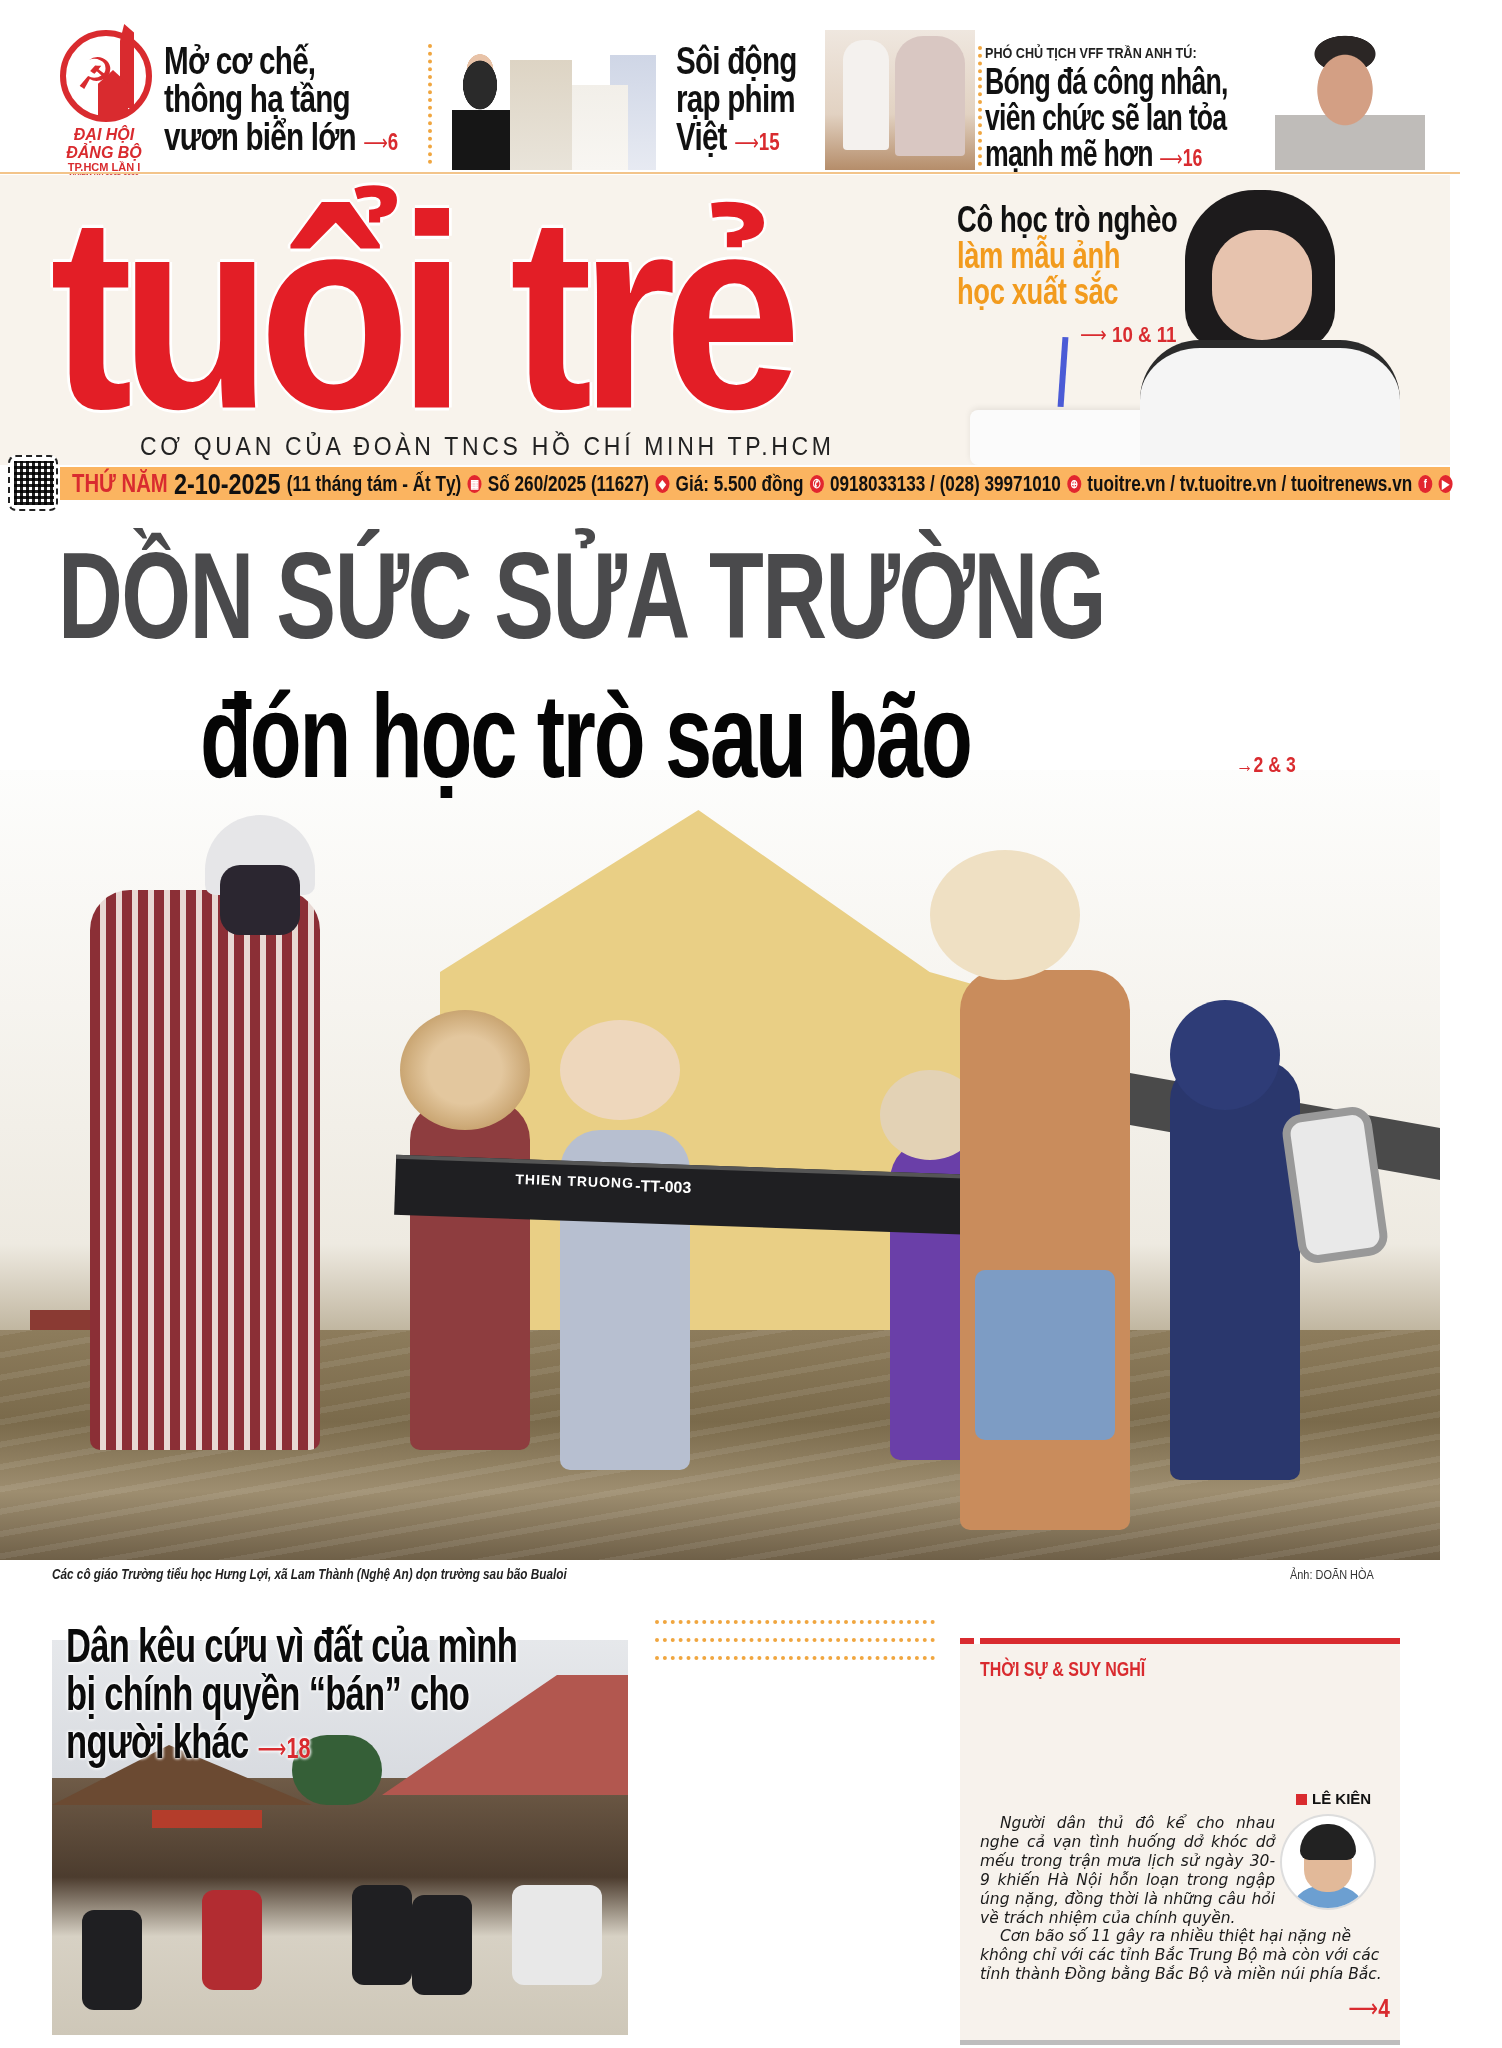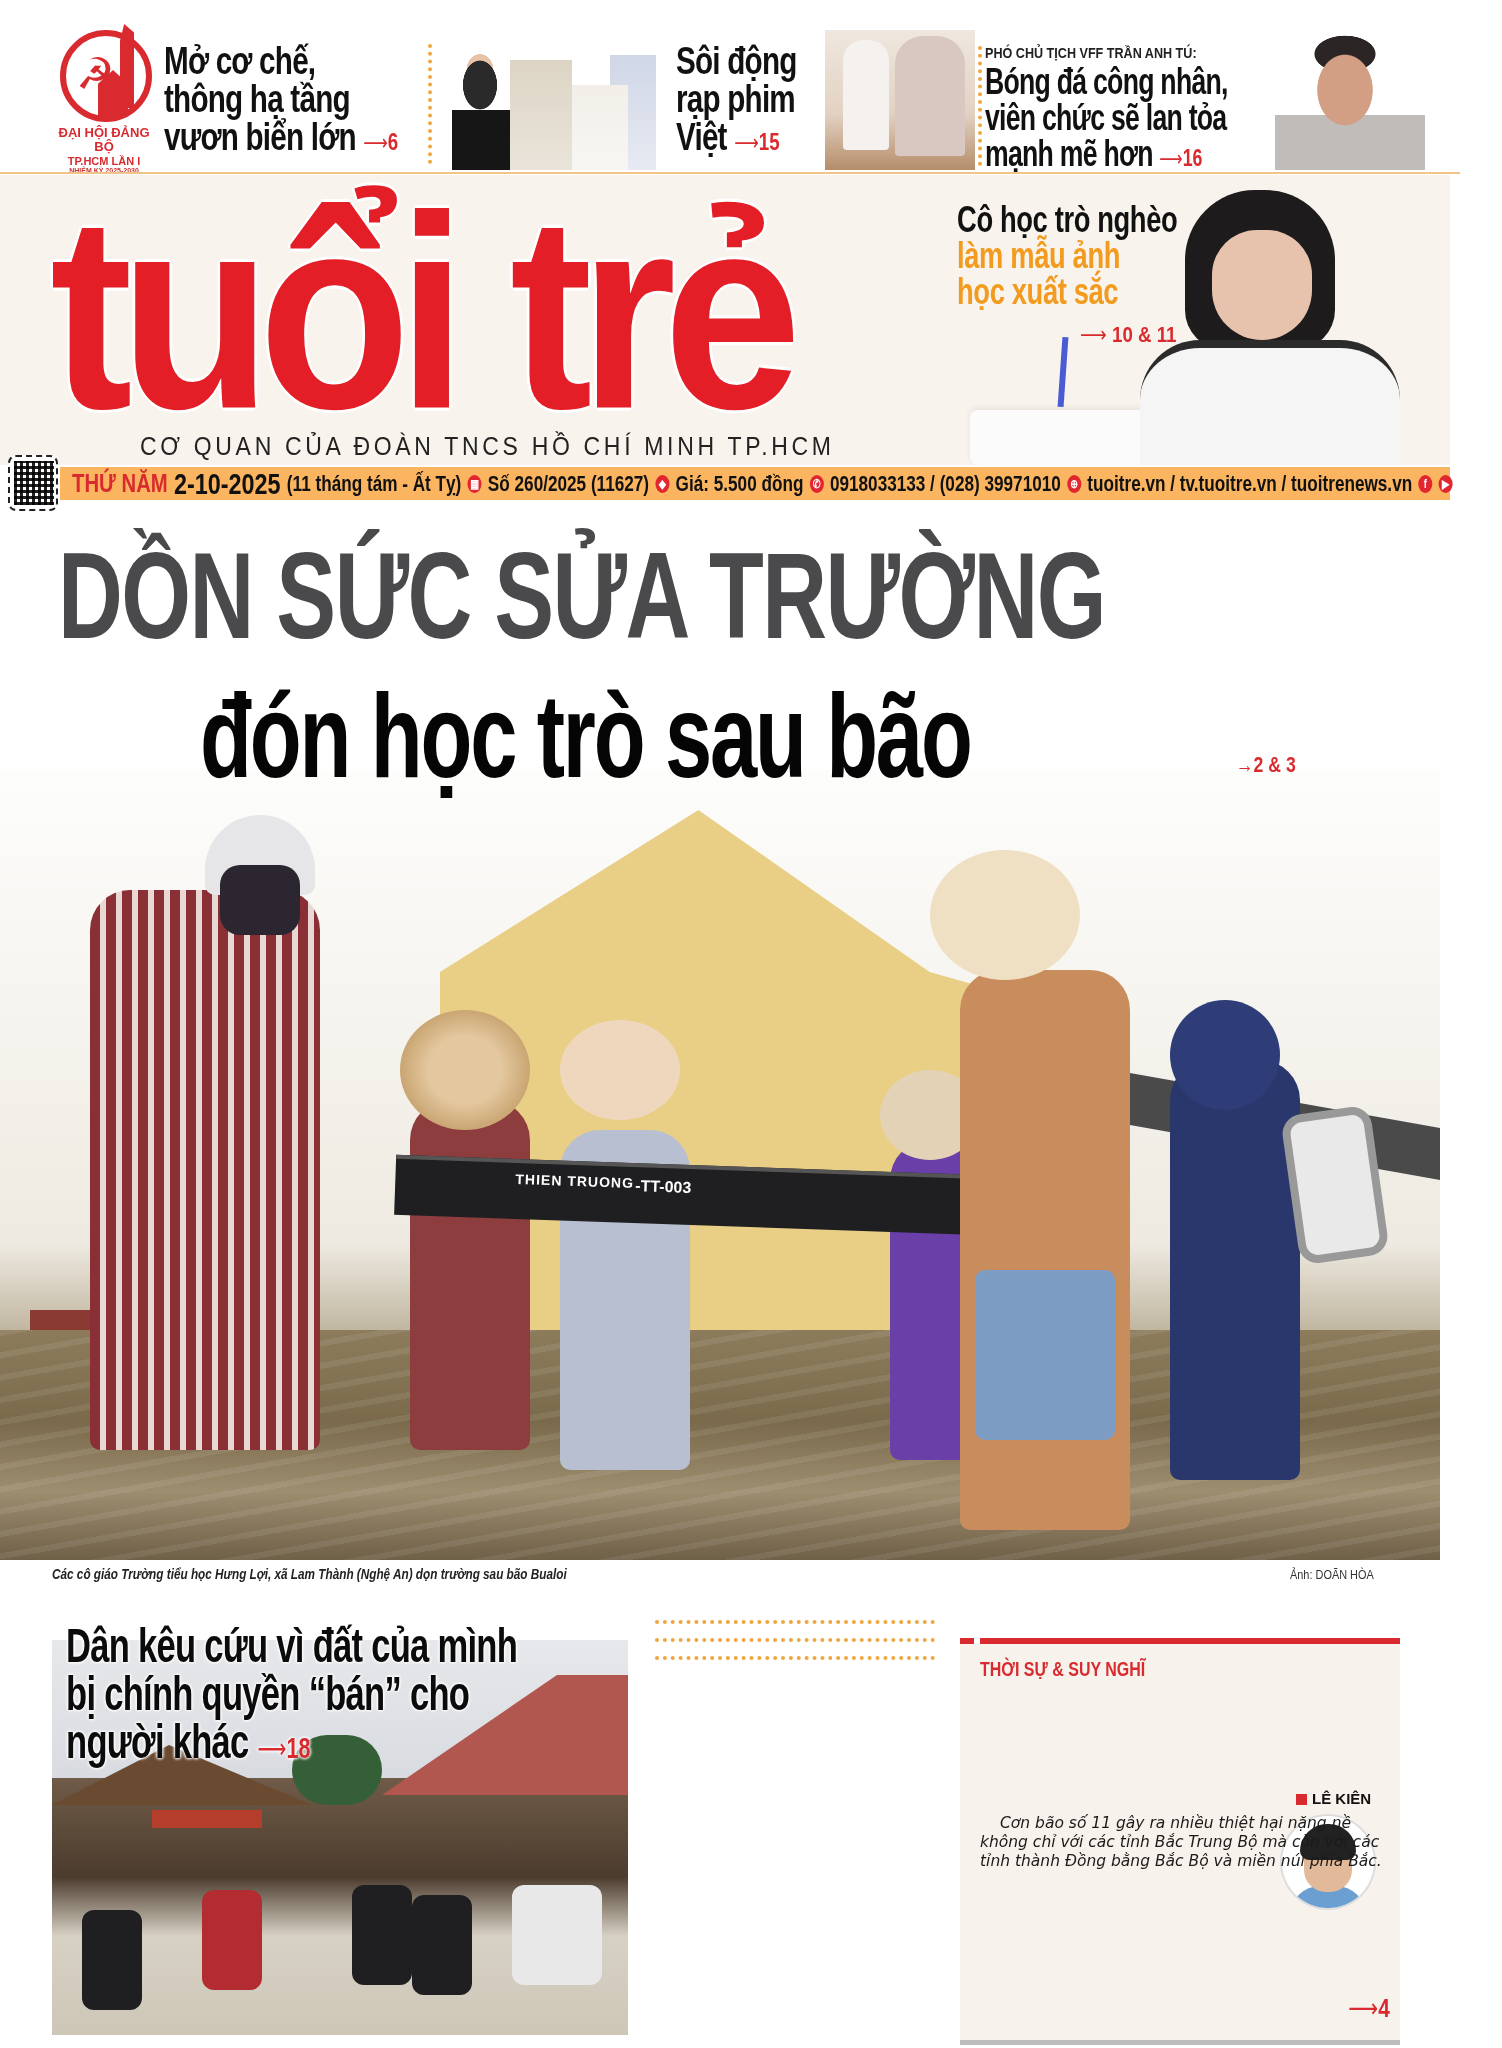--- a/index.html
+++ b/index.html
@@ -8,21 +8,21 @@
 
   
   .top-strip { position: absolute; left: 0; top: 0; width: 1502px; height: 175px; background: #fff; }
   .top-strip .bottom-line { position: absolute; left: 0; top: 172px; width: 1460px; height: 2px; background: #f3c48a; }
   .emblem { position: absolute; left: 50px; top: 30px; width: 108px; height: 140px; }
   .emblem .ring { position: absolute; left: 10px; top: 0; width: 92px; height: 92px; border: 6px solid #d92b2f; border-radius: 50%; }
   .emblem .hammer { position: absolute; left: 26px; top: 22px; font-size: 44px; color: #d92b2f; line-height: 1; }
   .emblem .tower { position: absolute; left: 70px; top: -6px; width: 14px; height: 84px; background: #d92b2f; clip-path: polygon(30% 0, 100% 10%, 100% 100%, 0 100%, 0 20%); }
   .emblem .gate { position: absolute; left: 48px; top: 40px; width: 30px; height: 46px; background: #d92b2f; clip-path: polygon(50% 0, 100% 30%, 100% 100%, 0 100%, 0 30%); }
   .emblem .cap { position: absolute; left: 0; top: 96px; width: 108px; text-align: center; color: #d92b2f; font-weight: 700; line-height: 1.1; }
-  .emblem .cap .l1 { font-size: 13px; }
+  .emblem .cap .l1 { font-size: 16px; font-style: italic; }
   .emblem .cap .l2 { font-size: 11px; }
   .emblem .cap .l3 { font-size: 7px; color: #c33; }
 
   .teaser { position: absolute; font-weight: 700; color: #111; line-height: 1.0; letter-spacing: -1px; }
   .teaser .line { display: block; white-space: nowrap; }
   .teaser .arrow { color: #d92b2f; font-weight: 400; font-size: 22px; letter-spacing: 0; }
   .teaser .pg { color: #d92b2f; font-weight: 700; font-size: 24px; letter-spacing: 0; }
 
   .t1 { left: 164px; top: 42px; font-size: 38px; transform: scaleX(0.78); transform-origin: left top; }
   .t2 { left: 676px; top: 42px; font-size: 38px; transform: scaleX(0.78); transform-origin: left top; }
@@ -322,16 +322,17 @@
 <div class="op">
   <div class="gap"></div>
   <div class="label">THỜI SỰ &amp; SUY NGHĨ</div>
   <div class="author"><span class="sq"></span><span>LÊ KIÊN</span></div>
   <div class="avatar">
     <div class="shirt"></div>
     <div class="face"></div>
     <div class="hair"></div>
   </div>
   <div class="body">
+    <span class="para p1w">Người dân thủ đô kể cho nhau nghe cả vạn tình huống dở khóc dở mếu trong trận mưa lịch sử ngày 30-9 khiến Hà Nội hỗn loạn trong ngập úng nặng, đồng thời là những câu hỏi về trách nhiệm của chính quyền.</span>
     <span class="para p2w">Cơn bão số 11 gây ra nhiều thiệt hại nặng nề không chỉ với các tỉnh Bắc Trung Bộ mà còn với các tỉnh thành Đồng bằng Bắc Bộ và miền núi phía Bắc.</span>
   </div>
   <div class="pg"><span class="arrow">⟶</span><span>4</span></div>
 </div>
 
 </body></html>

